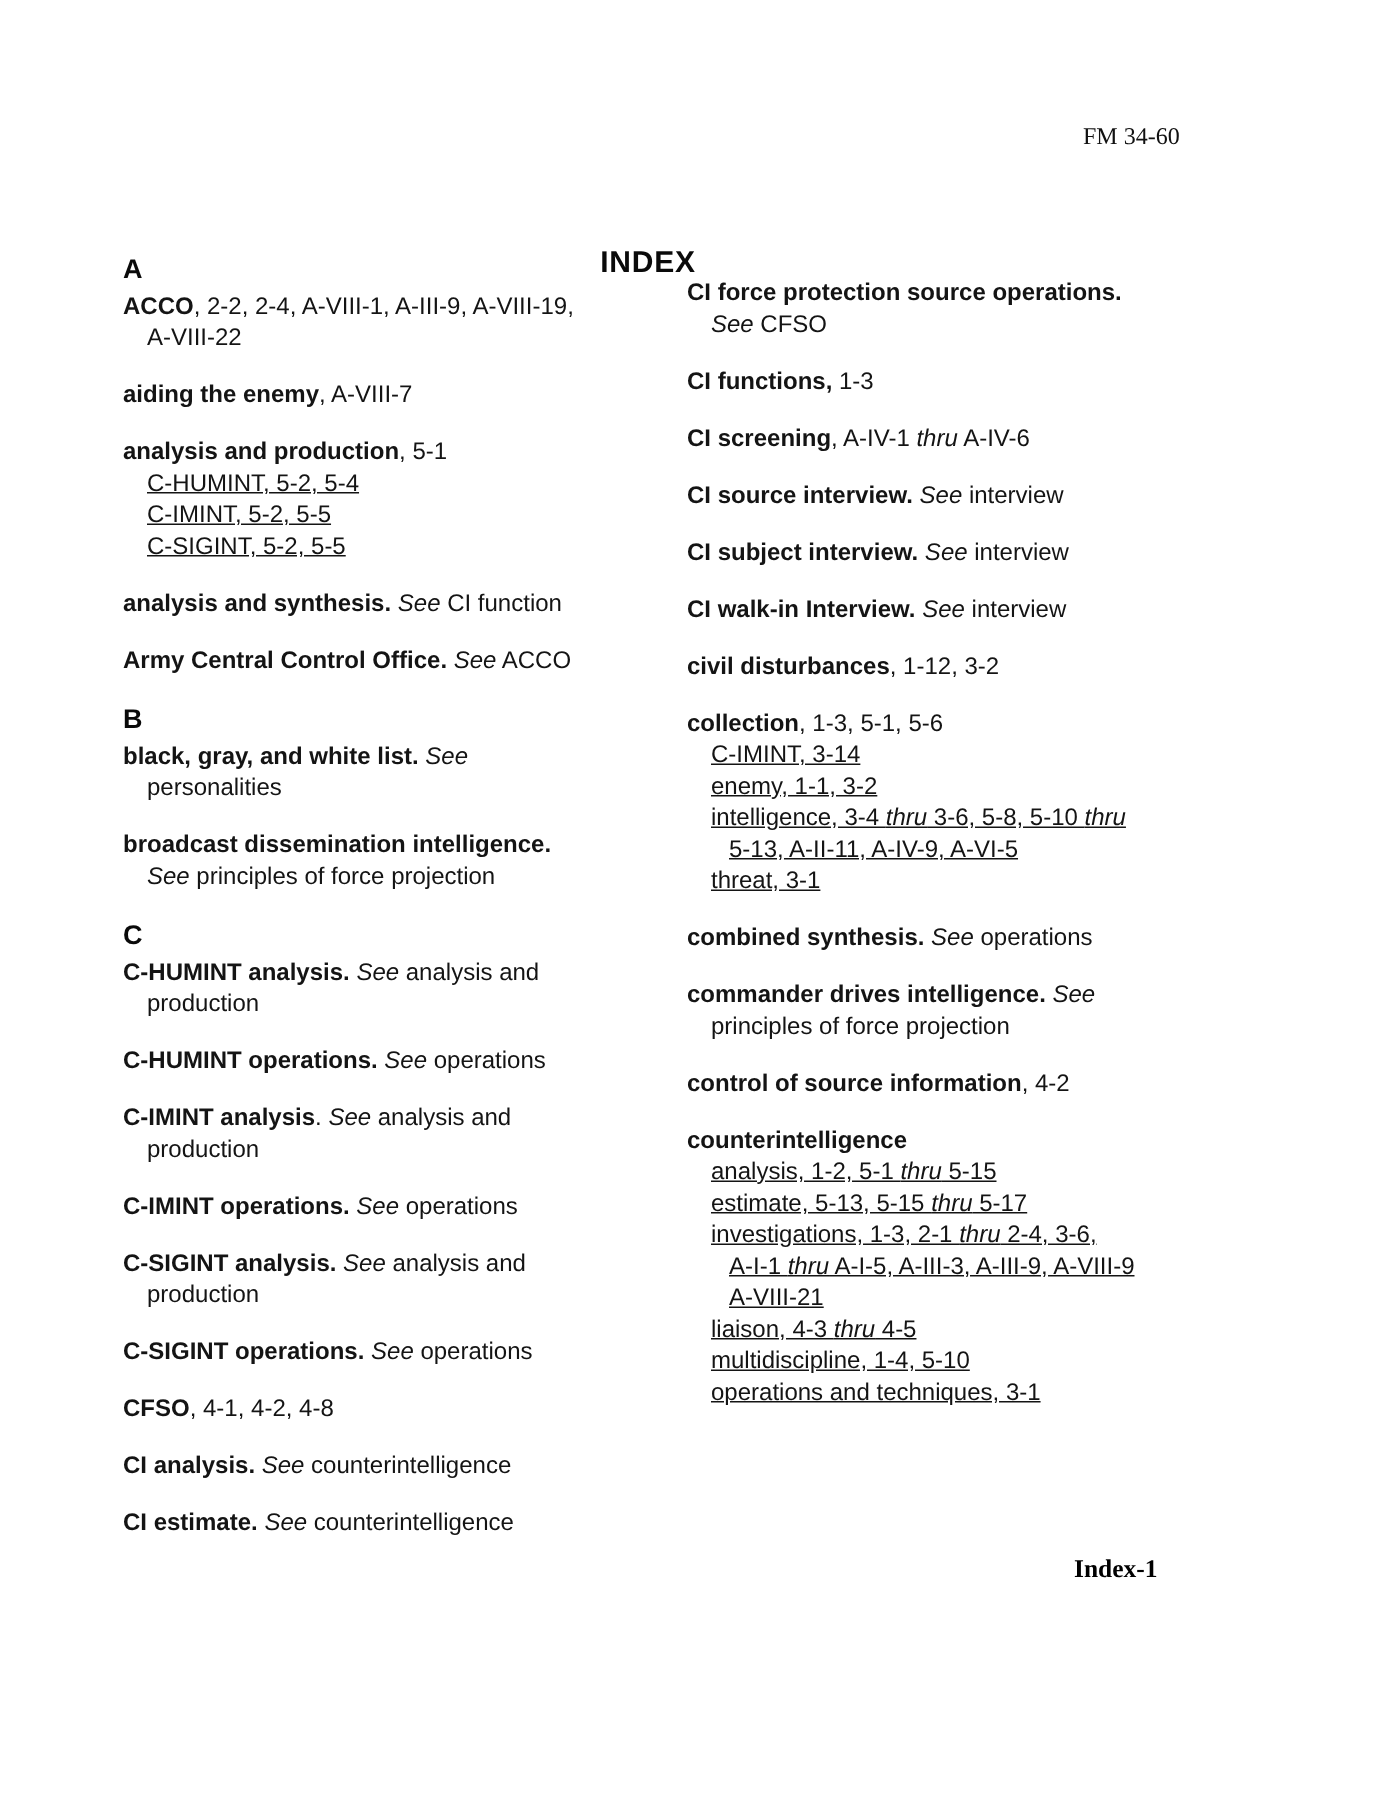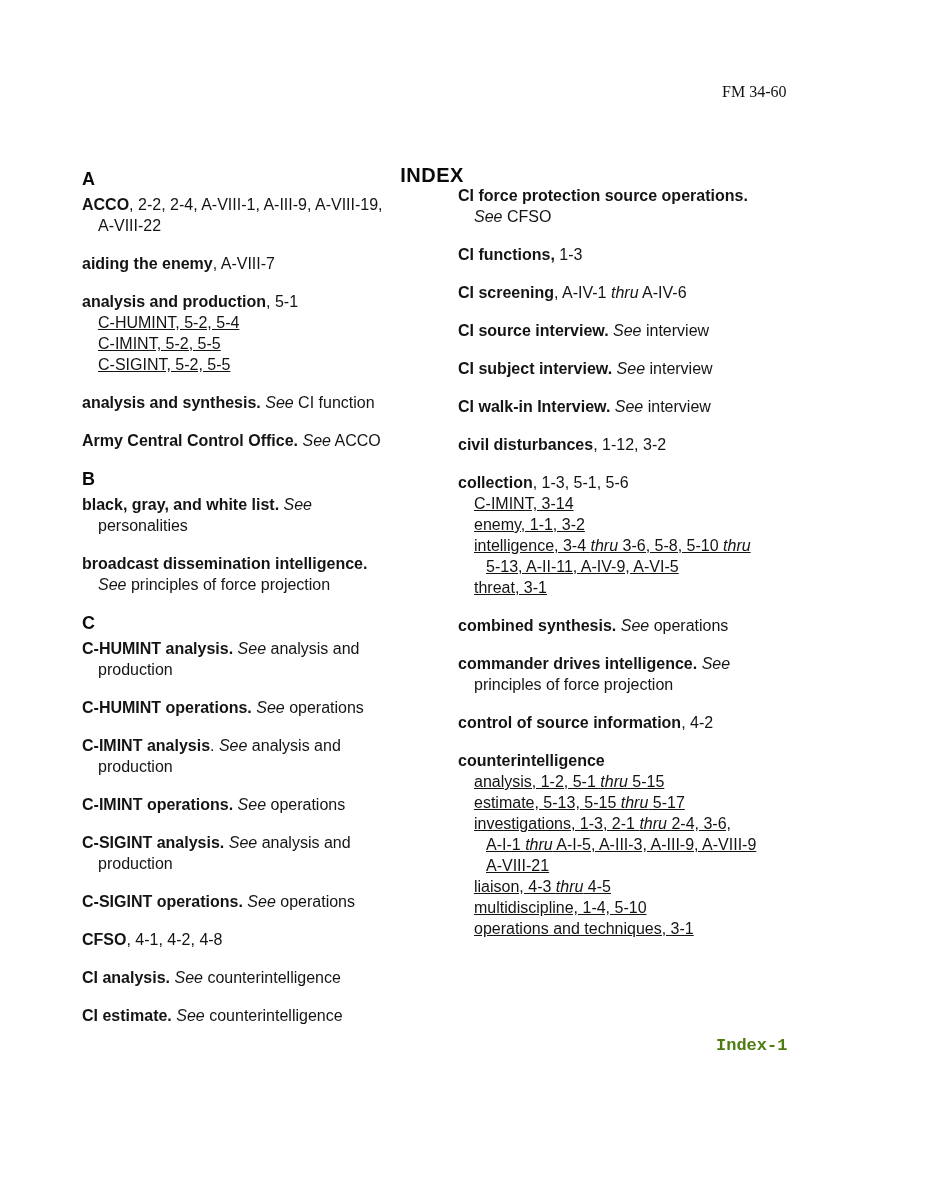--- a/index.html
+++ b/index.html
@@ -51,24 +51,24 @@
   }
   .entry { margin: 0 0 17px 0; line-height: 21px; }
   .entry-main { padding-left: 16px; text-indent: -16px; }
   .sub { margin-left: 16px; padding-left: 12px; text-indent: -12px; line-height: 21px; text-decoration: underline; }
   .b { font-weight: bold; }
   .i { font-style: italic; }
   .page-number {
     position: absolute;
     top: 1036px;
     left: 716px;
-    font-family: Liberation Mono, monospace;
+    font-family: Liberation Serif, serif;
     font-size: 17px;
     font-weight: bold;
-    color: #4d7c0f;
+    color: #000000;
   }
 </style>
 </head>
 <body>
 
 <div class="page">
   <div class="doc-ref">FM 34-60</div>
   <div class="index-title">INDEX</div>
   <div class="columns">
     <div class="col-left">

